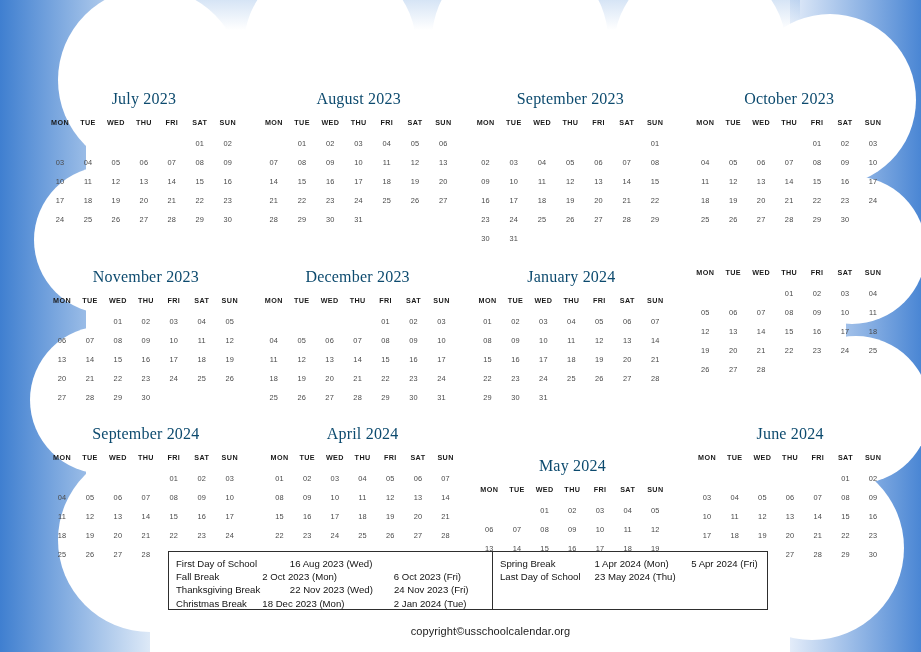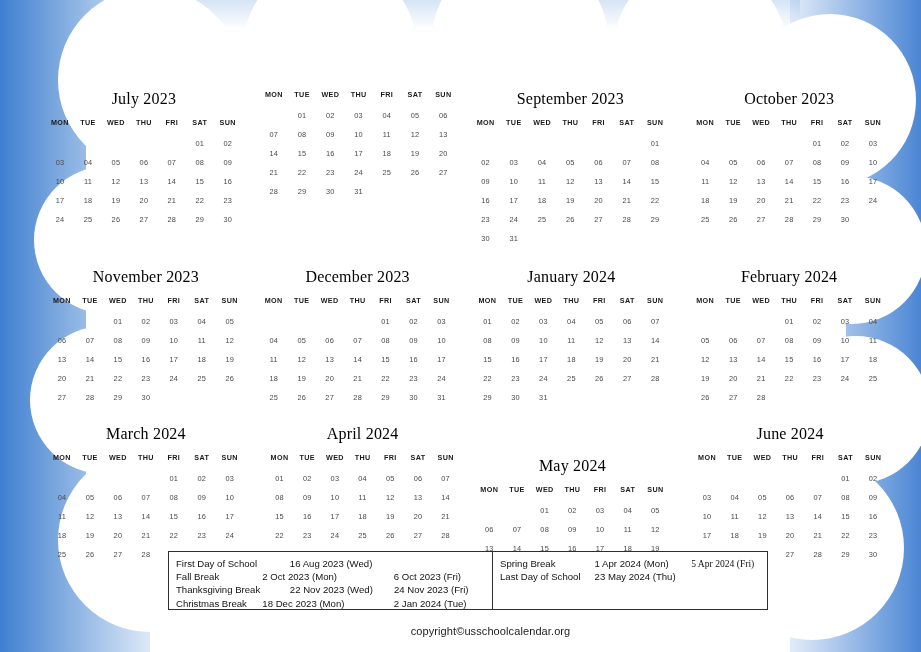--- a/index.html
+++ b/index.html
@@ -73,29 +73,28 @@
 
   .month {
     width: 213.75px;
     box-sizing: border-box;
     padding: 0 4px;
   }
   .month-name {
     font-family: "Liberation Serif", serif;
     font-size: 16px;
     font-weight: 400;
-    color: #000000;
+    color: #0c4a6e;
     text-align: center;
     margin: 0 0 10px 0;
     letter-spacing: 0.2px;
   }
   .dow-row {
     display: flex;
     margin-bottom: 7px;
-    justify-content: center;
   }
   .dow {
     flex: 1 1 0;
     text-align: center;
     font-family: "Liberation Sans", sans-serif;
     font-size: 7.2px;
     font-weight: bold;
     color: #1a1a1a;
     letter-spacing: 0.4px;
   }
@@ -160,21 +159,21 @@
   .lg-start { display: inline-block; text-align: left; }
   .lg-end   { display: inline-block; text-align: left; }
 
   
   .legend-col.left  .lg-label { width: 116px; }
   .legend-col.left  .lg-start { width: 106px; }
   .legend-col.left  .lg-end   { width: 100px; }
   
   .legend-col.right .lg-label { width: 96px; }
   .legend-col.right .lg-start { width: 98px; }
-  .legend-col.right .lg-end   { width: 78px; font-family: Liberation Serif, serif; }
+  .legend-col.right .lg-end   { width: 78px; }
 
   
   .legend-line.wide .lg-label { width: 88px; }
   .legend-line.wide .lg-start { width: 134px; }
 
   
   .copyright {
     position: absolute;
     top: 625px;
     left: 0;
@@ -296,20 +295,21 @@
               <div class="day">24</div>
               <div class="day">25</div>
               <div class="day">26</div>
               <div class="day">27</div>
               <div class="day">28</div>
               <div class="day">29</div>
               <div class="day">30</div>
             </div>
           </div>
         <div class="month m-aug">
+            <div class="month-name">August 2023</div>
             <div class="dow-row">
               <div class="dow">MON</div>
               <div class="dow">TUE</div>
               <div class="dow">WED</div>
               <div class="dow">THU</div>
               <div class="dow">FRI</div>
               <div class="dow">SAT</div>
               <div class="dow">SUN</div>
             </div>
             <div class="week-row">
@@ -648,21 +648,20 @@
               <div class="day">29</div>
               <div class="day">30</div>
               <div class="day">31</div>
               <div class="day empty"></div>
               <div class="day empty"></div>
               <div class="day empty"></div>
               <div class="day empty"></div>
             </div>
           </div>
         <div class="month m-feb">
-            <div class="month-name">February 2024</div>
             <div class="dow-row">
               <div class="dow">MON</div>
               <div class="dow">TUE</div>
               <div class="dow">WED</div>
               <div class="dow">THU</div>
               <div class="dow">FRI</div>
               <div class="dow">SAT</div>
               <div class="dow">SUN</div>
             </div>
             <div class="week-row">
@@ -707,21 +706,21 @@
               <div class="day">28</div>
               <div class="day empty"></div>
               <div class="day empty"></div>
               <div class="day empty"></div>
               <div class="day empty"></div>
             </div>
           </div>
       </div>
       <div class="month-row r3">
         <div class="month m-mar">
-            <div class="month-name">March 2024</div>
+            <div class="month-name">September 2024</div>
             <div class="dow-row">
               <div class="dow">MON</div>
               <div class="dow">TUE</div>
               <div class="dow">WED</div>
               <div class="dow">THU</div>
               <div class="dow">FRI</div>
               <div class="dow">SAT</div>
               <div class="dow">SUN</div>
             </div>
             <div class="week-row">

